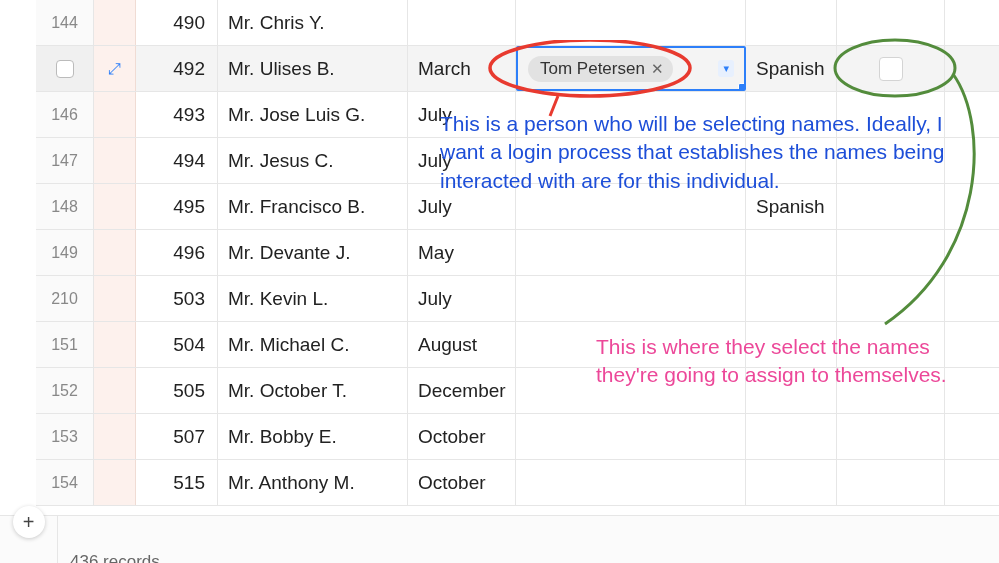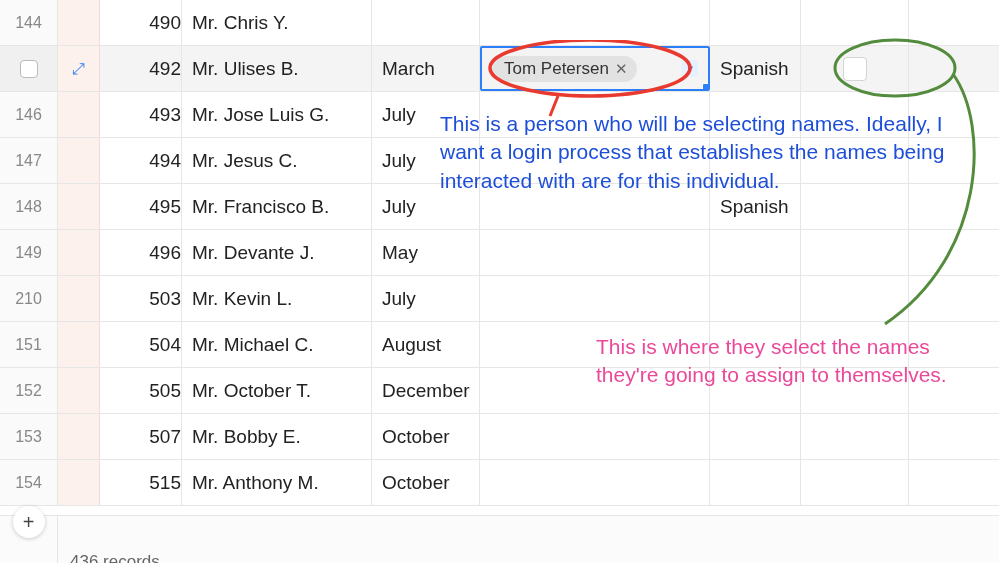--- a/index.html
+++ b/index.html
@@ -20,20 +20,21 @@
     top: 0;
     left: 0;
     right: 0;
   }
   .row {
     display: flex;
     height: 46px;
     align-items: stretch;
     border-bottom: 1px solid #e6e6e6;
     background: #fff;
+    margin-left: 36px;
   }
   .row.selected {
     background: #f4f4f4;
   }
   .cell {
     display: flex;
     align-items: center;
     border-right: 1px solid #e6e6e6;
     padding: 0 10px;
     overflow: hidden;
@@ -55,21 +56,21 @@
     background: #fdf1ed;
     border-right: 1px solid #f0dcd4;
     display: flex;
     align-items: center;
     justify-content: center;
   }
   .col-id {
     width: 82px;
     justify-content: flex-end;
     font-size: 19px;
-    padding-right: 0;
+    padding-right: 12px;
   }
   .col-name {
     width: 190px;
     font-size: 19px;
   }
   .col-month {
     width: 108px;
     font-size: 19px;
   }
   .col-person {

